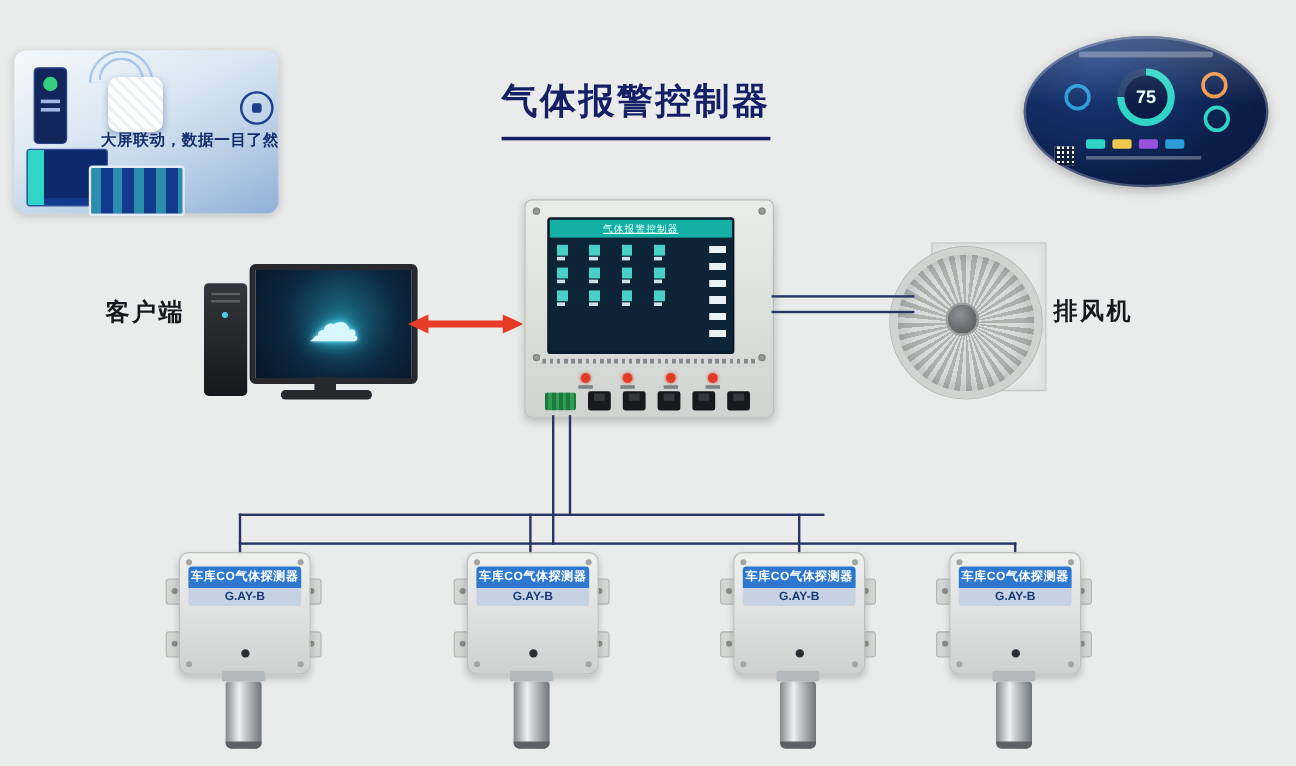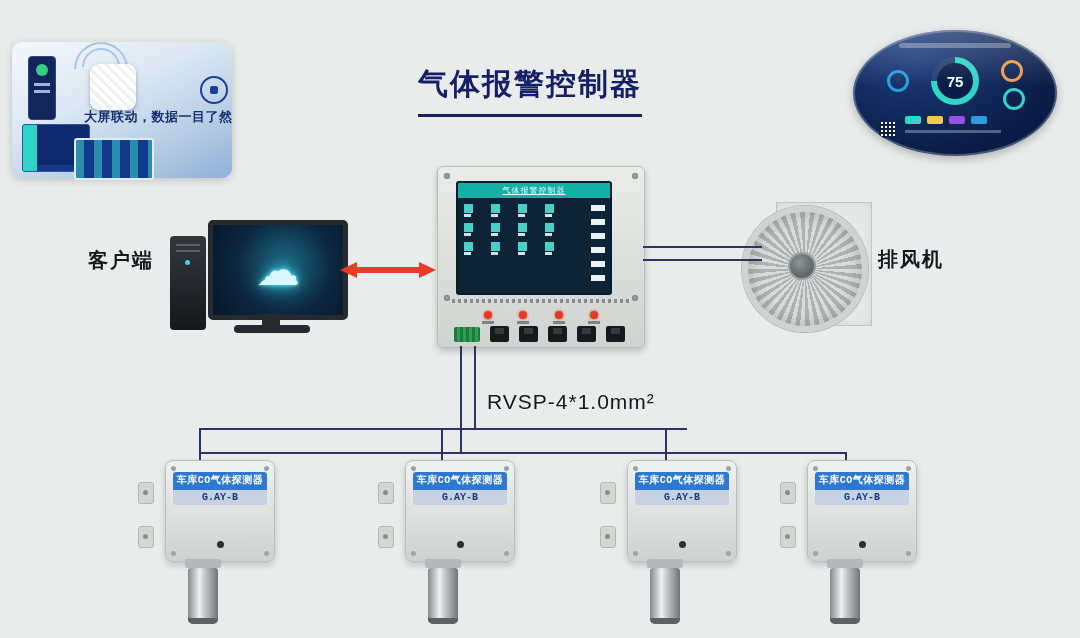--- a/index.html
+++ b/index.html
@@ -122,23 +122,23 @@
 
   
   .wire{position:absolute;background:#2a3566;}
   .wire.h{height:2px;}
   .wire.v{width:2px;}
 
   .cable-label{position:absolute;left:487px;top:390px;font-size:21px;color:#15181c;letter-spacing:1px;}
 
   
   .detector{position:absolute;top:460px;width:108px;height:170px;}
-  .det-body{position:absolute;left:16px;top:0;width:108px;height:100px;border-radius:8px;
+  .det-body{position:absolute;left:0;top:0;width:108px;height:100px;border-radius:8px;
         background:linear-gradient(180deg,#eff1ef,#cdd2d0);border:1px solid #b9bfbc;
-        box-shadow:0 3px 6px rgba(0,0,0,.18);z-index:1;font-family:Liberation Mono, monospace;}
+        box-shadow:0 3px 6px rgba(0,0,0,.18);z-index:1;}
   .det-ear{position:absolute;width:14px;height:20px;background:#d2d7d4;border:1px solid #b2b8b4;
         border-radius:3px;z-index:0;}
   .det-ear:after{content:"";position:absolute;left:4px;top:7px;width:5px;height:5px;border-radius:50%;background:#888e8a;}
   .det-ear.l1{left:-11px;top:22px;} .det-ear.r1{right:-11px;top:22px;}
   .det-ear.l2{left:-11px;top:66px;} .det-ear.r2{right:-11px;top:66px;}
   .det-screw{position:absolute;width:5px;height:5px;border-radius:50%;background:#9fa5a2;}
   .det-band{position:absolute;left:7px;top:11px;width:94px;height:18px;background:#2e79cf;border-radius:3px 3px 0 0;
         color:#fff;font-size:10px;line-height:18px;text-align:center;font-weight:600;letter-spacing:.5px;}
   .det-model{position:absolute;left:7px;top:29px;width:94px;height:15px;background:#c6d2e2;color:#173a7a;
         font-size:10px;font-weight:bold;line-height:15px;text-align:center;border-radius:0 0 3px 3px;}
@@ -267,21 +267,20 @@
   <div class="wire h" style="left:643px;top:259px;width:119px;"></div>
   <div class="wire v" style="left:460px;top:346px;height:108px;"></div>
   <div class="wire v" style="left:474px;top:346px;height:84px;"></div>
   <div class="wire h" style="left:199px;top:428px;width:488px;"></div>
   <div class="wire h" style="left:199px;top:452px;width:648px;"></div>
   <div class="wire v" style="left:199px;top:428px;height:34px;"></div>
   <div class="wire v" style="left:441px;top:428px;height:34px;"></div>
   <div class="wire v" style="left:665px;top:428px;height:34px;"></div>
   <div class="wire v" style="left:845px;top:452px;height:10px;"></div>
 
-  <div class="cable-label">RVSP-4*1.0mm²</div>
 
   <div class="detector" style="left:149px;">
     <div class="det-ear l1"></div>
     <div class="det-ear r1"></div>
     <div class="det-ear l2"></div>
     <div class="det-ear r2"></div>
     <div class="det-body">
       <span class="det-screw" style="left:5px;top:5px;"></span>
       <span class="det-screw" style="right:5px;top:5px;"></span>
       <span class="det-screw" style="left:5px;bottom:5px;"></span>

